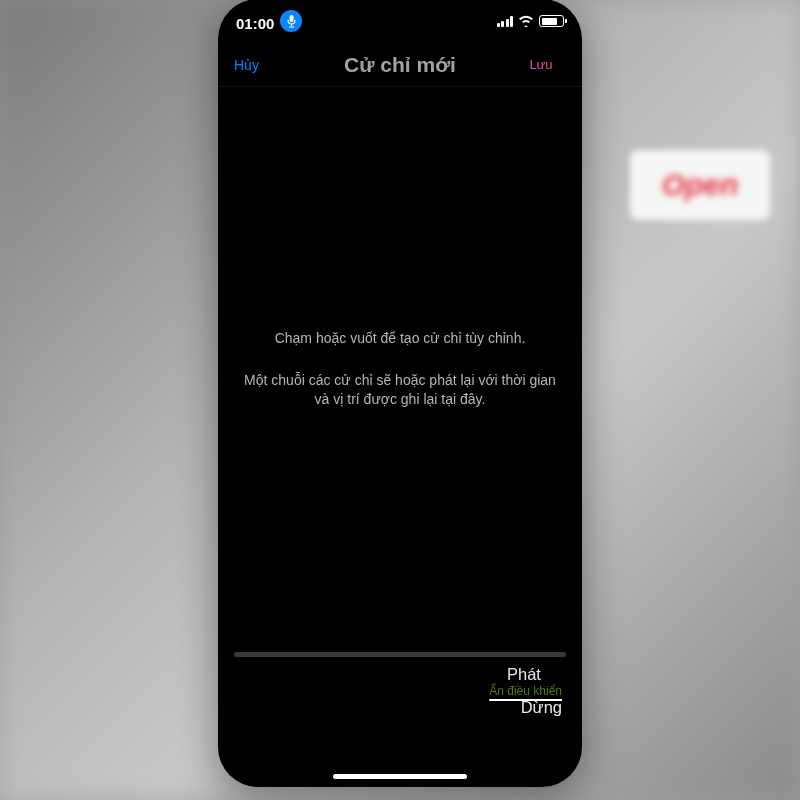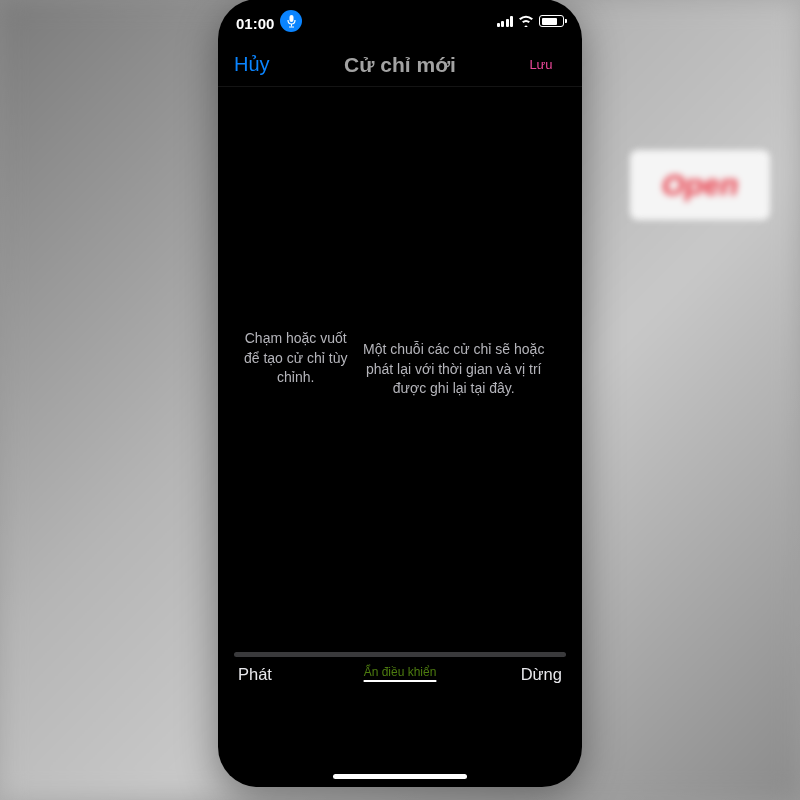--- a/index.html
+++ b/index.html
@@ -144,41 +144,41 @@
       height: 44px;
       display: flex;
       justify-content: space-between;
       align-items: center;
       padding: 0 16px;
       border-bottom: 0.5px solid rgba(255,255,255,0.08);
     }
     
     .nav-left {
       color: #0a84ff;
-      font-size: 20px;
+      font-size: 14px;
       min-width: 50px;
     }
     
     .nav-title {
       color: #a3a3a3;
       font-size: 21px;
       font-weight: 600;
     }
     
     .nav-right {
       color: #ec4899;
       font-size: 13px;
       min-width: 50px;
       text-align: center;
     }
     
     .content {
       flex: 1;
       display: flex;
-      flex-direction: row;
+      flex-direction: column;
       align-items: center;
       justify-content: center;
       padding: 0 24px;
       height: 565px;
       text-align: center;
     }
     
     .hint-text {
       color: #b5b5bb;
       font-size: 14px;
@@ -194,23 +194,24 @@
       margin: 0 16px 8px 16px;
       height: 5px;
       background: #3a3a3c;
       border-radius: 3px;
     }
     
     .toolbar {
       height: 48px;
       display: flex;
       justify-content: space-between;
-      align-items: flex-start;
+      align-items: flex-end;
       padding: 0 20px;
       color: #fff;
+      flex-direction: column;
     }
     
     .toolbar-left, .toolbar-right {
       color: #e8e8ec;
       font-size: 16.5px;
       min-width: 55px;
     }
     
     .toolbar-right {
       text-align: right;

